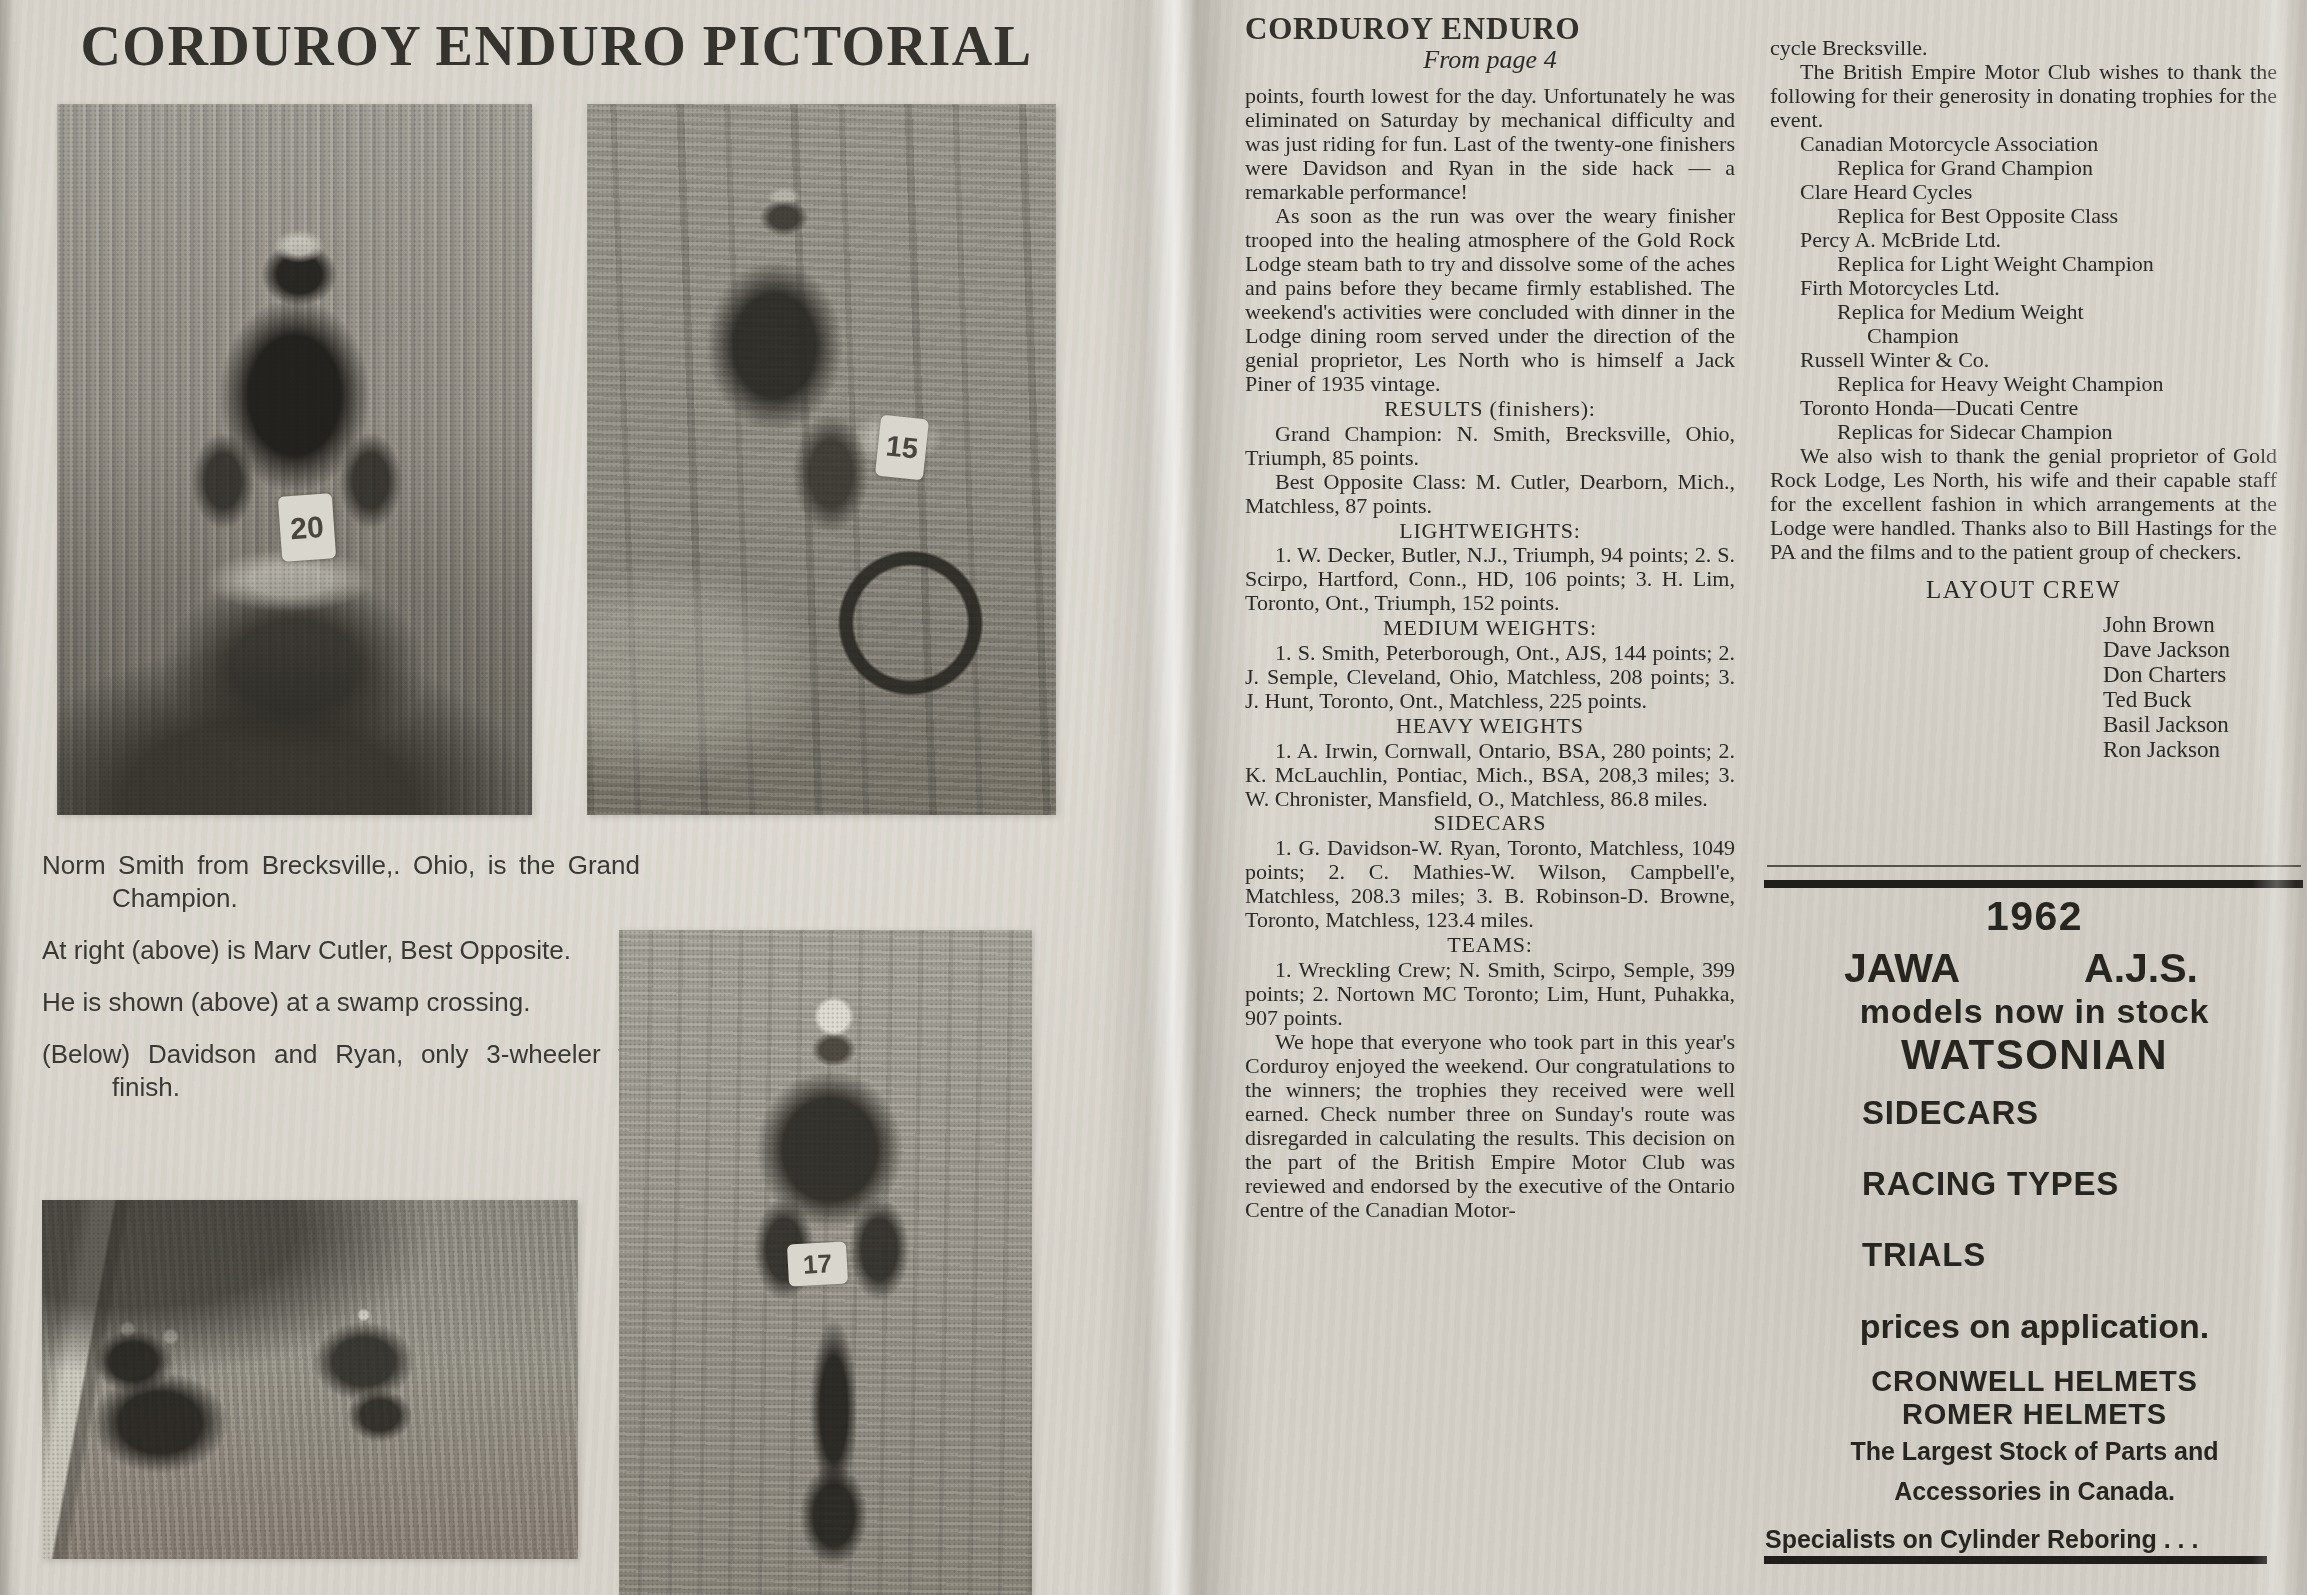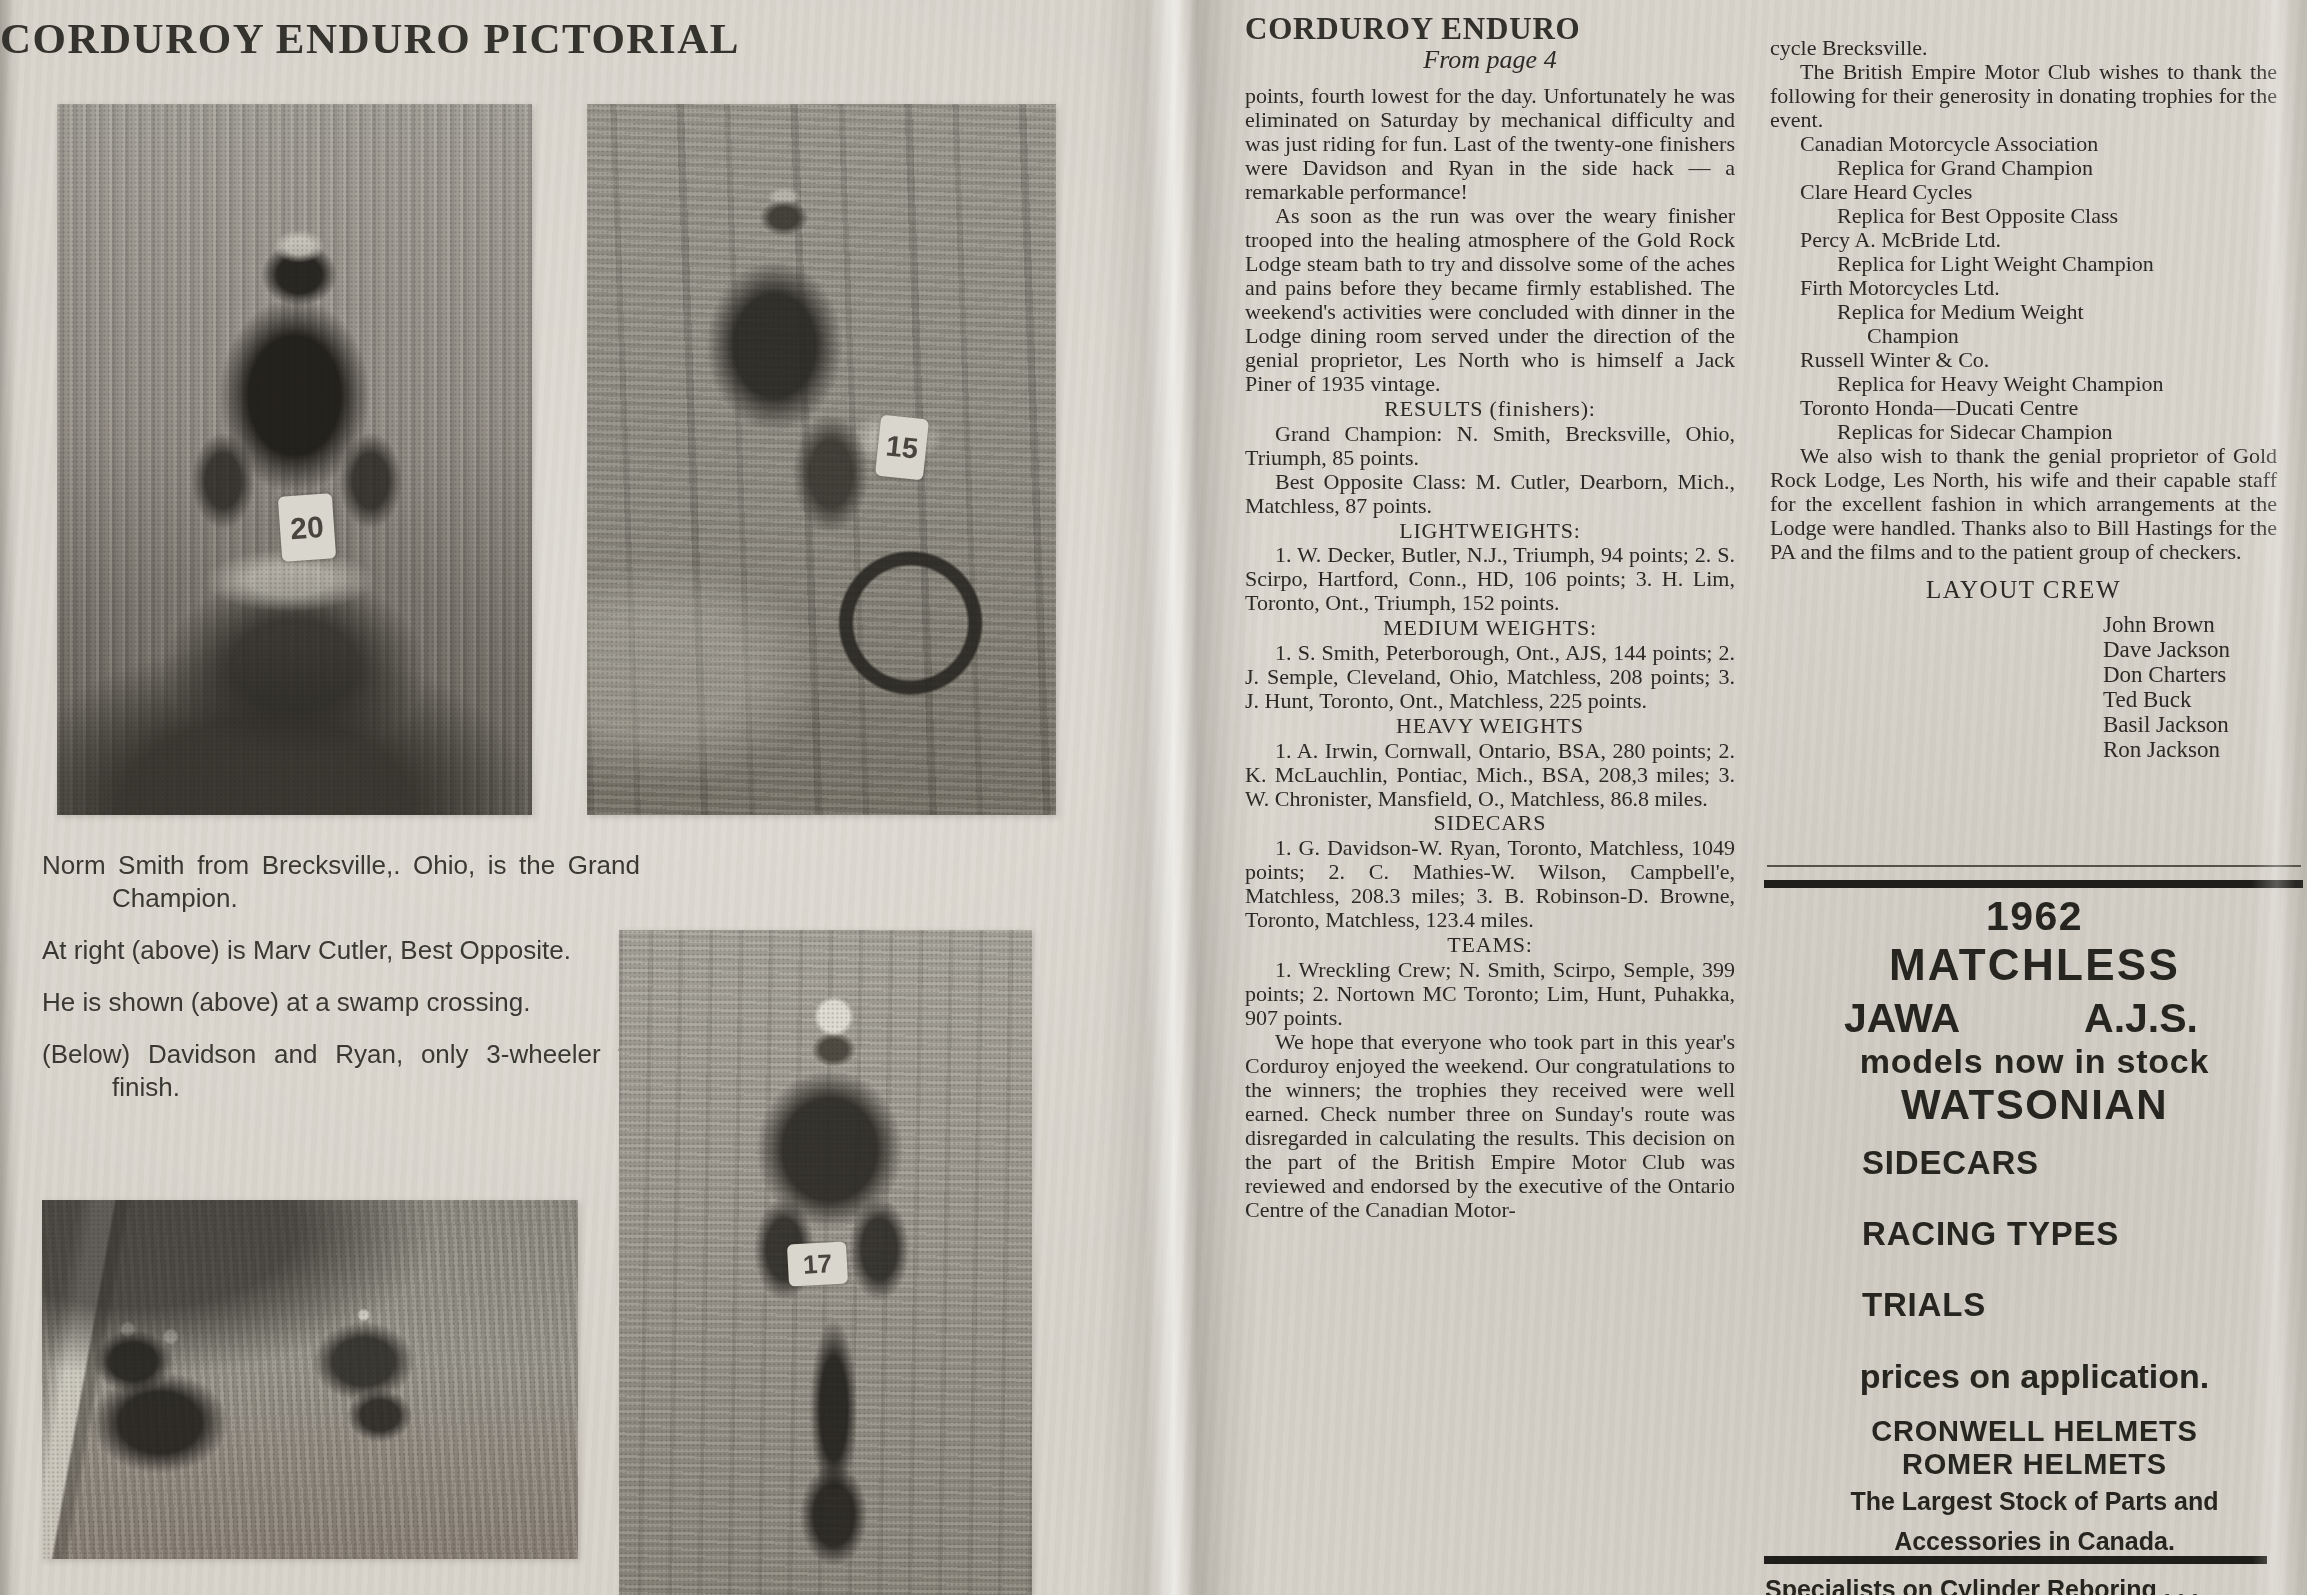--- a/index.html
+++ b/index.html
@@ -19,22 +19,22 @@
   .scan-edge-left{position:absolute;left:0;top:0;width:19.7px;height:1596px;
     background:linear-gradient(90deg, rgba(70,66,58,.35), rgba(70,66,58,.05) 70%, transparent);}
   .gutter{position:absolute;left:1099px;top:0;width:159px;height:1596px;pointer-events:none;
     background:linear-gradient(90deg, transparent 0%, rgba(60,56,48,.10) 30%,
       rgba(255,255,255,.55) 47%, rgba(255,255,255,.25) 52%,
       rgba(60,56,48,.22) 62%, rgba(60,56,48,.08) 80%, transparent 100%);}
   .right-crease{position:absolute;left:2252px;top:0;width:55px;height:1596px;pointer-events:none;
     background:linear-gradient(90deg, transparent, rgba(255,255,255,.28) 45%, rgba(100,96,88,.12) 80%, rgba(100,96,88,.2));}
 
   
-  .page-title{position:absolute;left:0;top:13.6px;width:1113px;text-align:left;
-    font-size:43px;font-weight:bold;letter-spacing:1.5px;color:#35332e;}
+  .page-title{position:absolute;left:0;top:13.6px;width:1113px;text-align:center;
+    font-size:56px;font-weight:bold;letter-spacing:1.5px;color:#35332e;}
   .col{position:absolute;font-size:22px;line-height:24px;}
   .col .p{text-align:justify;margin:0;}
   .col .ind{text-indent:30px;}
   .col .h-c{text-align:center;margin:0.8px 0;letter-spacing:0.8px;}
   .art-head{ text-align:left;font-size:31px;font-weight:bold;letter-spacing:0.8px;margin:0 0 7.6px 0;color:#33312c;}
   .art-sub{ text-align:center;font-size:26px;font-style:italic;margin:0 0 12px 0;}
   .line{display:block;}
   .in1{padding-left:30px;}
   .in2{padding-left:67px;}
   .in3{padding-left:97px;}
@@ -211,21 +211,20 @@
       <span class="line">Basil Jackson</span>
       <span class="line">Ron Jackson</span>
     </div>
   </div>
 
   <div class="rule" style="left:1767px;top:865px;width:534px;height:2.3px;"></div>
   <div class="rule thick" style="left:1764px;top:880px;width:539px;height:8.3px;"></div>
 
   <div class="ad">
     <p class="c ad-year">1962</p>
-    <p class="c ad-brand">MATCHLESS</p>
     <div class="ad-duo">
       <span>JAWA</span>
       <span>A.J.S.</span>
     </div>
     <p class="c ad-stock">models now in stock</p>
     <p class="c ad-wats">WATSONIAN</p>
     <p class="ad-left" style="margin-top:15px;">SIDECARS</p>
     <p class="ad-left">RACING TYPES</p>
     <p class="ad-left">TRIALS</p>
     <p class="c ad-prices">prices on application.</p>

